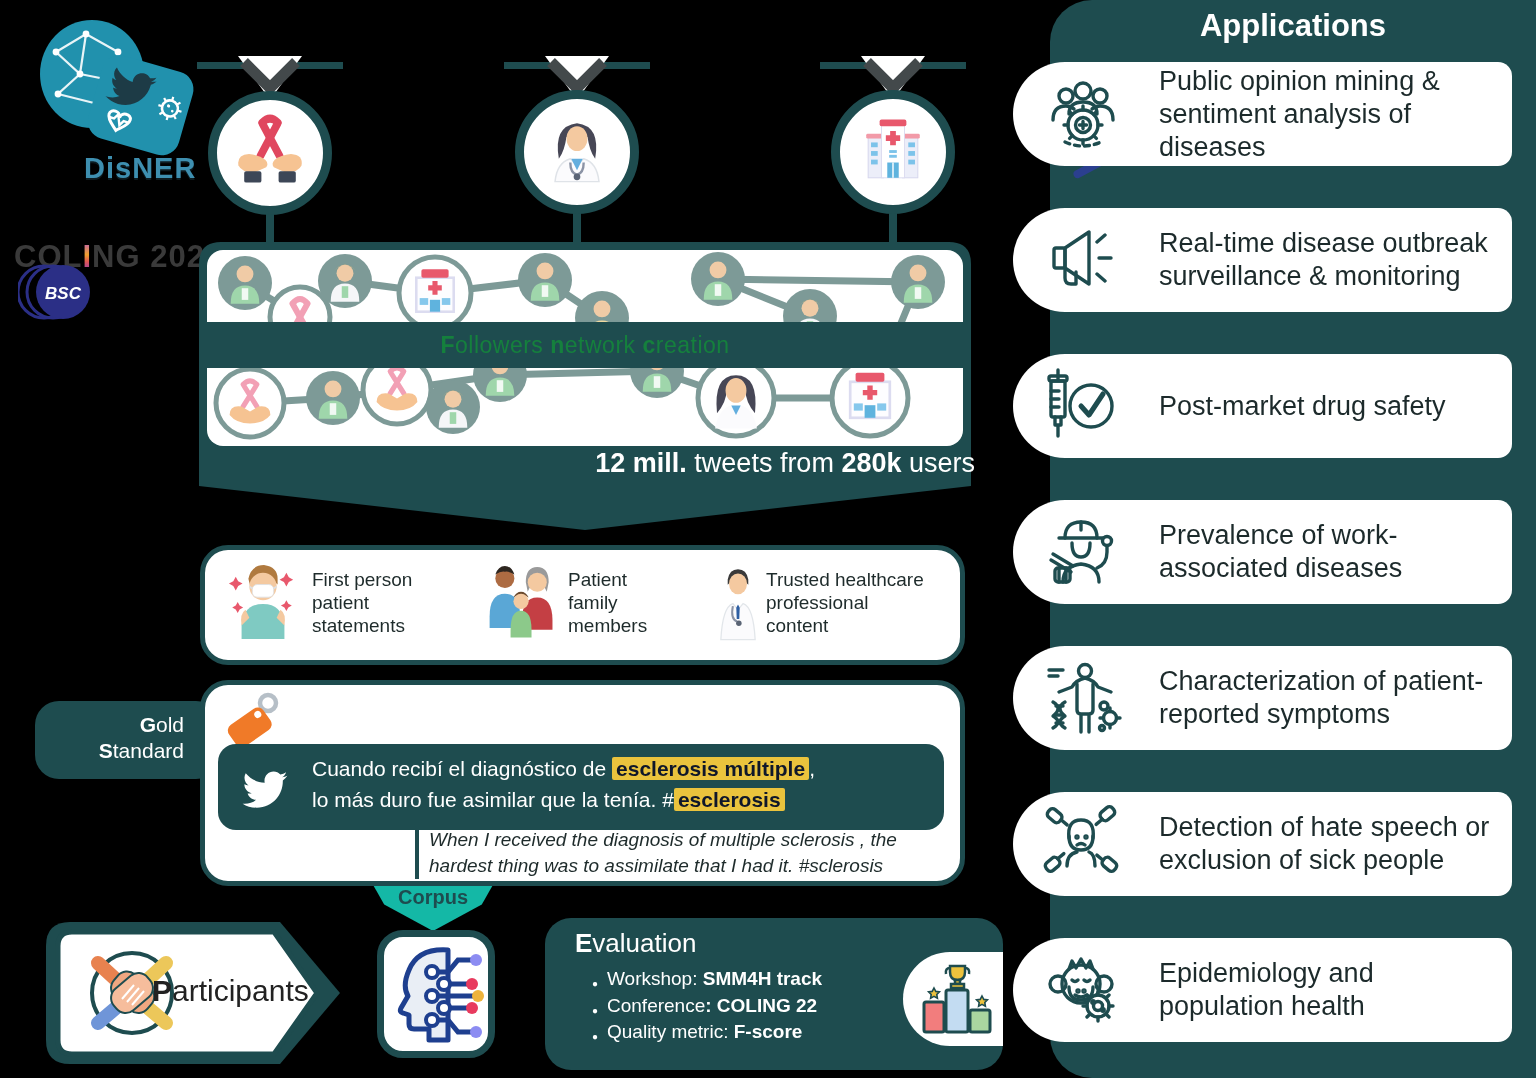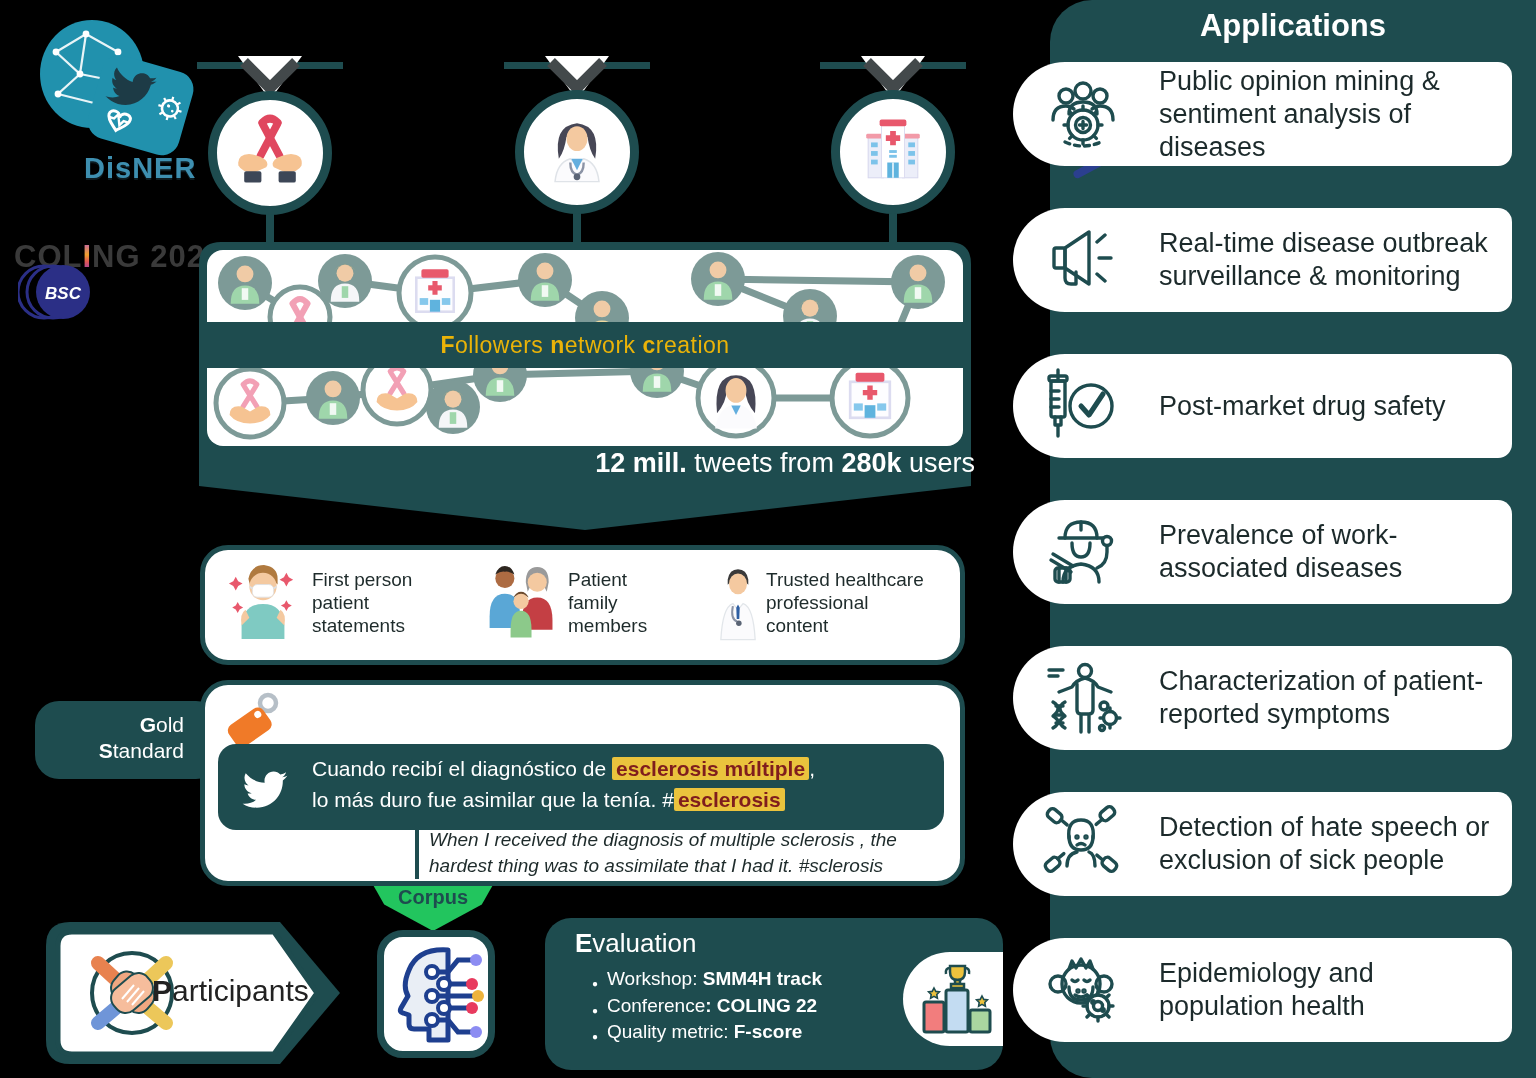--- a/index.html
+++ b/index.html
@@ -1,52 +1,52 @@
 <!DOCTYPE html>
 <html><head>
 <meta charset="utf-8">
 <style>
   html,body{margin:0;padding:0;background:#000;}
   #canvas{position:relative;width:1536px;height:1078px;background:#000;overflow:hidden;
           font-family:"Liberation Sans",sans-serif;color:#1e2b2b;}
   .abs{position:absolute;}
   
   .rt-b{font-weight:700;}
-  .rt-hl{background:#eac33d;color:#7f1d1d;font-weight:700;padding:0 4px;border-radius:2px;}
+  .rt-hl{background:#eac33d;color:#0f172a;font-weight:700;padding:0 4px;border-radius:2px;}
   .rt-grad{background:linear-gradient(180deg,#b44fd8 0%,#f0a02c 45%,#e05555 65%,#7a3bd6 100%);
            -webkit-background-clip:text;background-clip:text;color:#b44fd8;-webkit-text-fill-color:transparent;font-weight:800;}
   .pre{white-space:pre-line;}
   
   #disner-text{left:84px;top:152px;font-size:29px;font-weight:800;color:#3e8fb0;letter-spacing:1px;
                text-shadow:0 2px 0 rgba(29,59,70,.45);}
   #coling-text{left:14px;top:206px;font-size:31px;font-weight:800;color:#3a3a3a;letter-spacing:1px;margin-top:33px;}
   
   .src-circle{width:124px;height:124px;border-radius:50%;background:#fff;border:9px solid #1e4c4f;
               box-sizing:border-box;display:flex;align-items:center;justify-content:center;}
   .arrow-line{height:7px;width:146px;background:#1e4c4f;}
   .stub{width:8px;height:32px;background:#1e4c4f;}
   
   #followers-label{left:195px;top:322px;width:780px;height:46px;line-height:46px;text-align:center;
-                   color:#eab308;font-size:23px;letter-spacing:.5px;}
+                   color:#15803d;font-size:23px;letter-spacing:.5px;}
   #tweets-caption{left:195px;top:448px;width:780px;text-align:right;color:#fff;font-size:27px;}
   
   .side-tab{background:#1e4c4f;border-radius:24px;color:#fff;text-align:right;box-sizing:border-box;}
   #selection-tab{left:35px;top:556px;width:185px;height:98px;padding:23px 36px 0 0;font-size:21px;line-height:26px;}
   #gold-tab{left:35px;top:701px;width:185px;height:78px;padding:11px 36px 0 2px;font-size:21px;line-height:26px;}
   .white-panel{background:#fff;border:5px solid #1e4c4f;border-radius:28px;box-sizing:border-box;}
   #selection-panel{left:200px;top:545px;width:765px;height:120px;}
   #gold-panel{left:200px;top:680px;width:765px;height:206px;}
   .sel-label{font-size:19px;line-height:23px;color:#1e2b2b;}
   #gold-heading{left:292px;top:706px;font-size:21.5px;color:#1e2b2b;}
   #tweet-box{left:218px;top:744px;width:726px;height:86px;background:#1e4c4f;border-radius:18px;}
   #tweet-text{left:312px;top:753px;width:625px;font-size:21px;line-height:31px;color:#fff;}
   #translation{left:415px;top:827px;width:552px;border-left:4px solid #1e4c4f;padding-left:10px;
                font-size:19px;line-height:26px;font-style:italic;color:#1e2b2b;}
   
-  #corpus-arrow{left:372px;top:883px;width:122px;height:48px;background:#22c55e;
+  #corpus-arrow{left:372px;top:883px;width:122px;height:48px;background:#14b8a6;
                 clip-path:polygon(0 0,100% 0,90% 45%,50% 100%,10% 45%);
                 text-align:center;font-size:20px;font-weight:800;color:#1e4c4f;padding-top:3px;box-sizing:border-box;}
   
   #ai-box{left:377px;top:930px;width:118px;height:128px;background:#fff;border:7px solid #1e4c4f;
           border-radius:26px;box-sizing:border-box;}
   
   #participants-text{left:152px;top:974px;font-size:30px;color:#222;}
   
   #evaluation-panel{left:545px;top:918px;width:458px;height:152px;background:#1e4c4f;border-radius:26px;}
   #evaluation-title{left:575px;top:928px;font-size:26px;color:#fff;}

